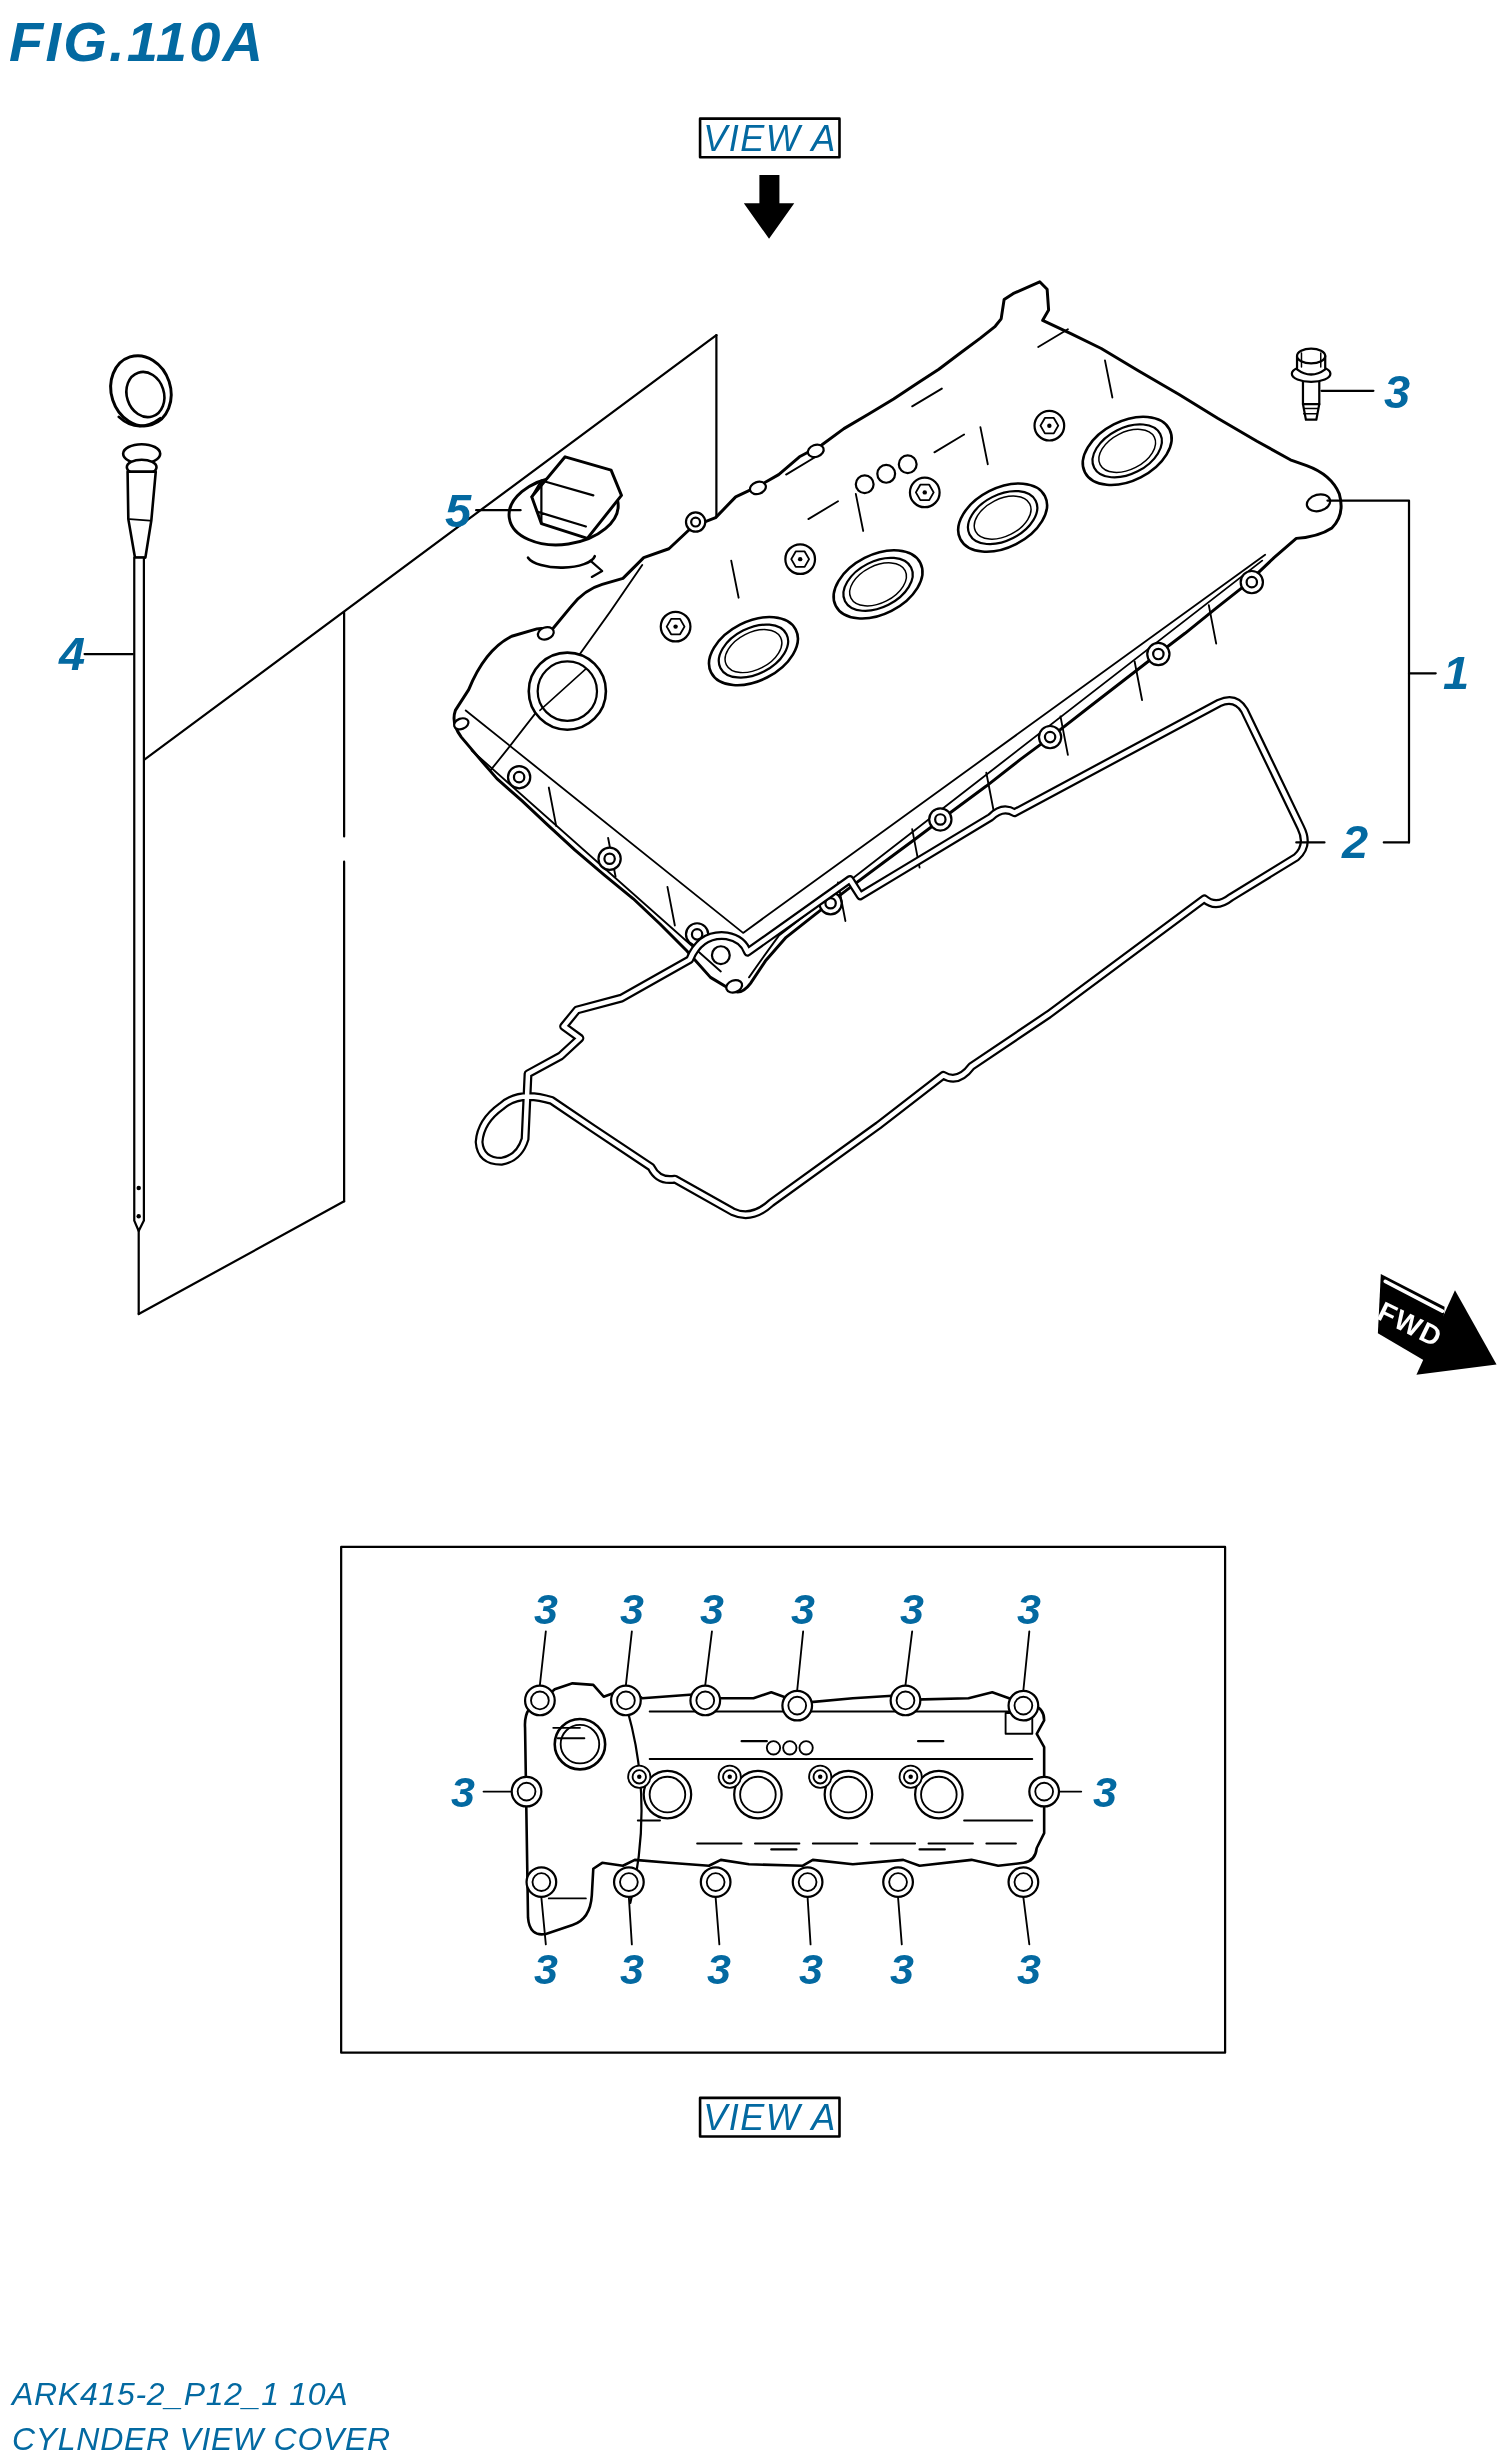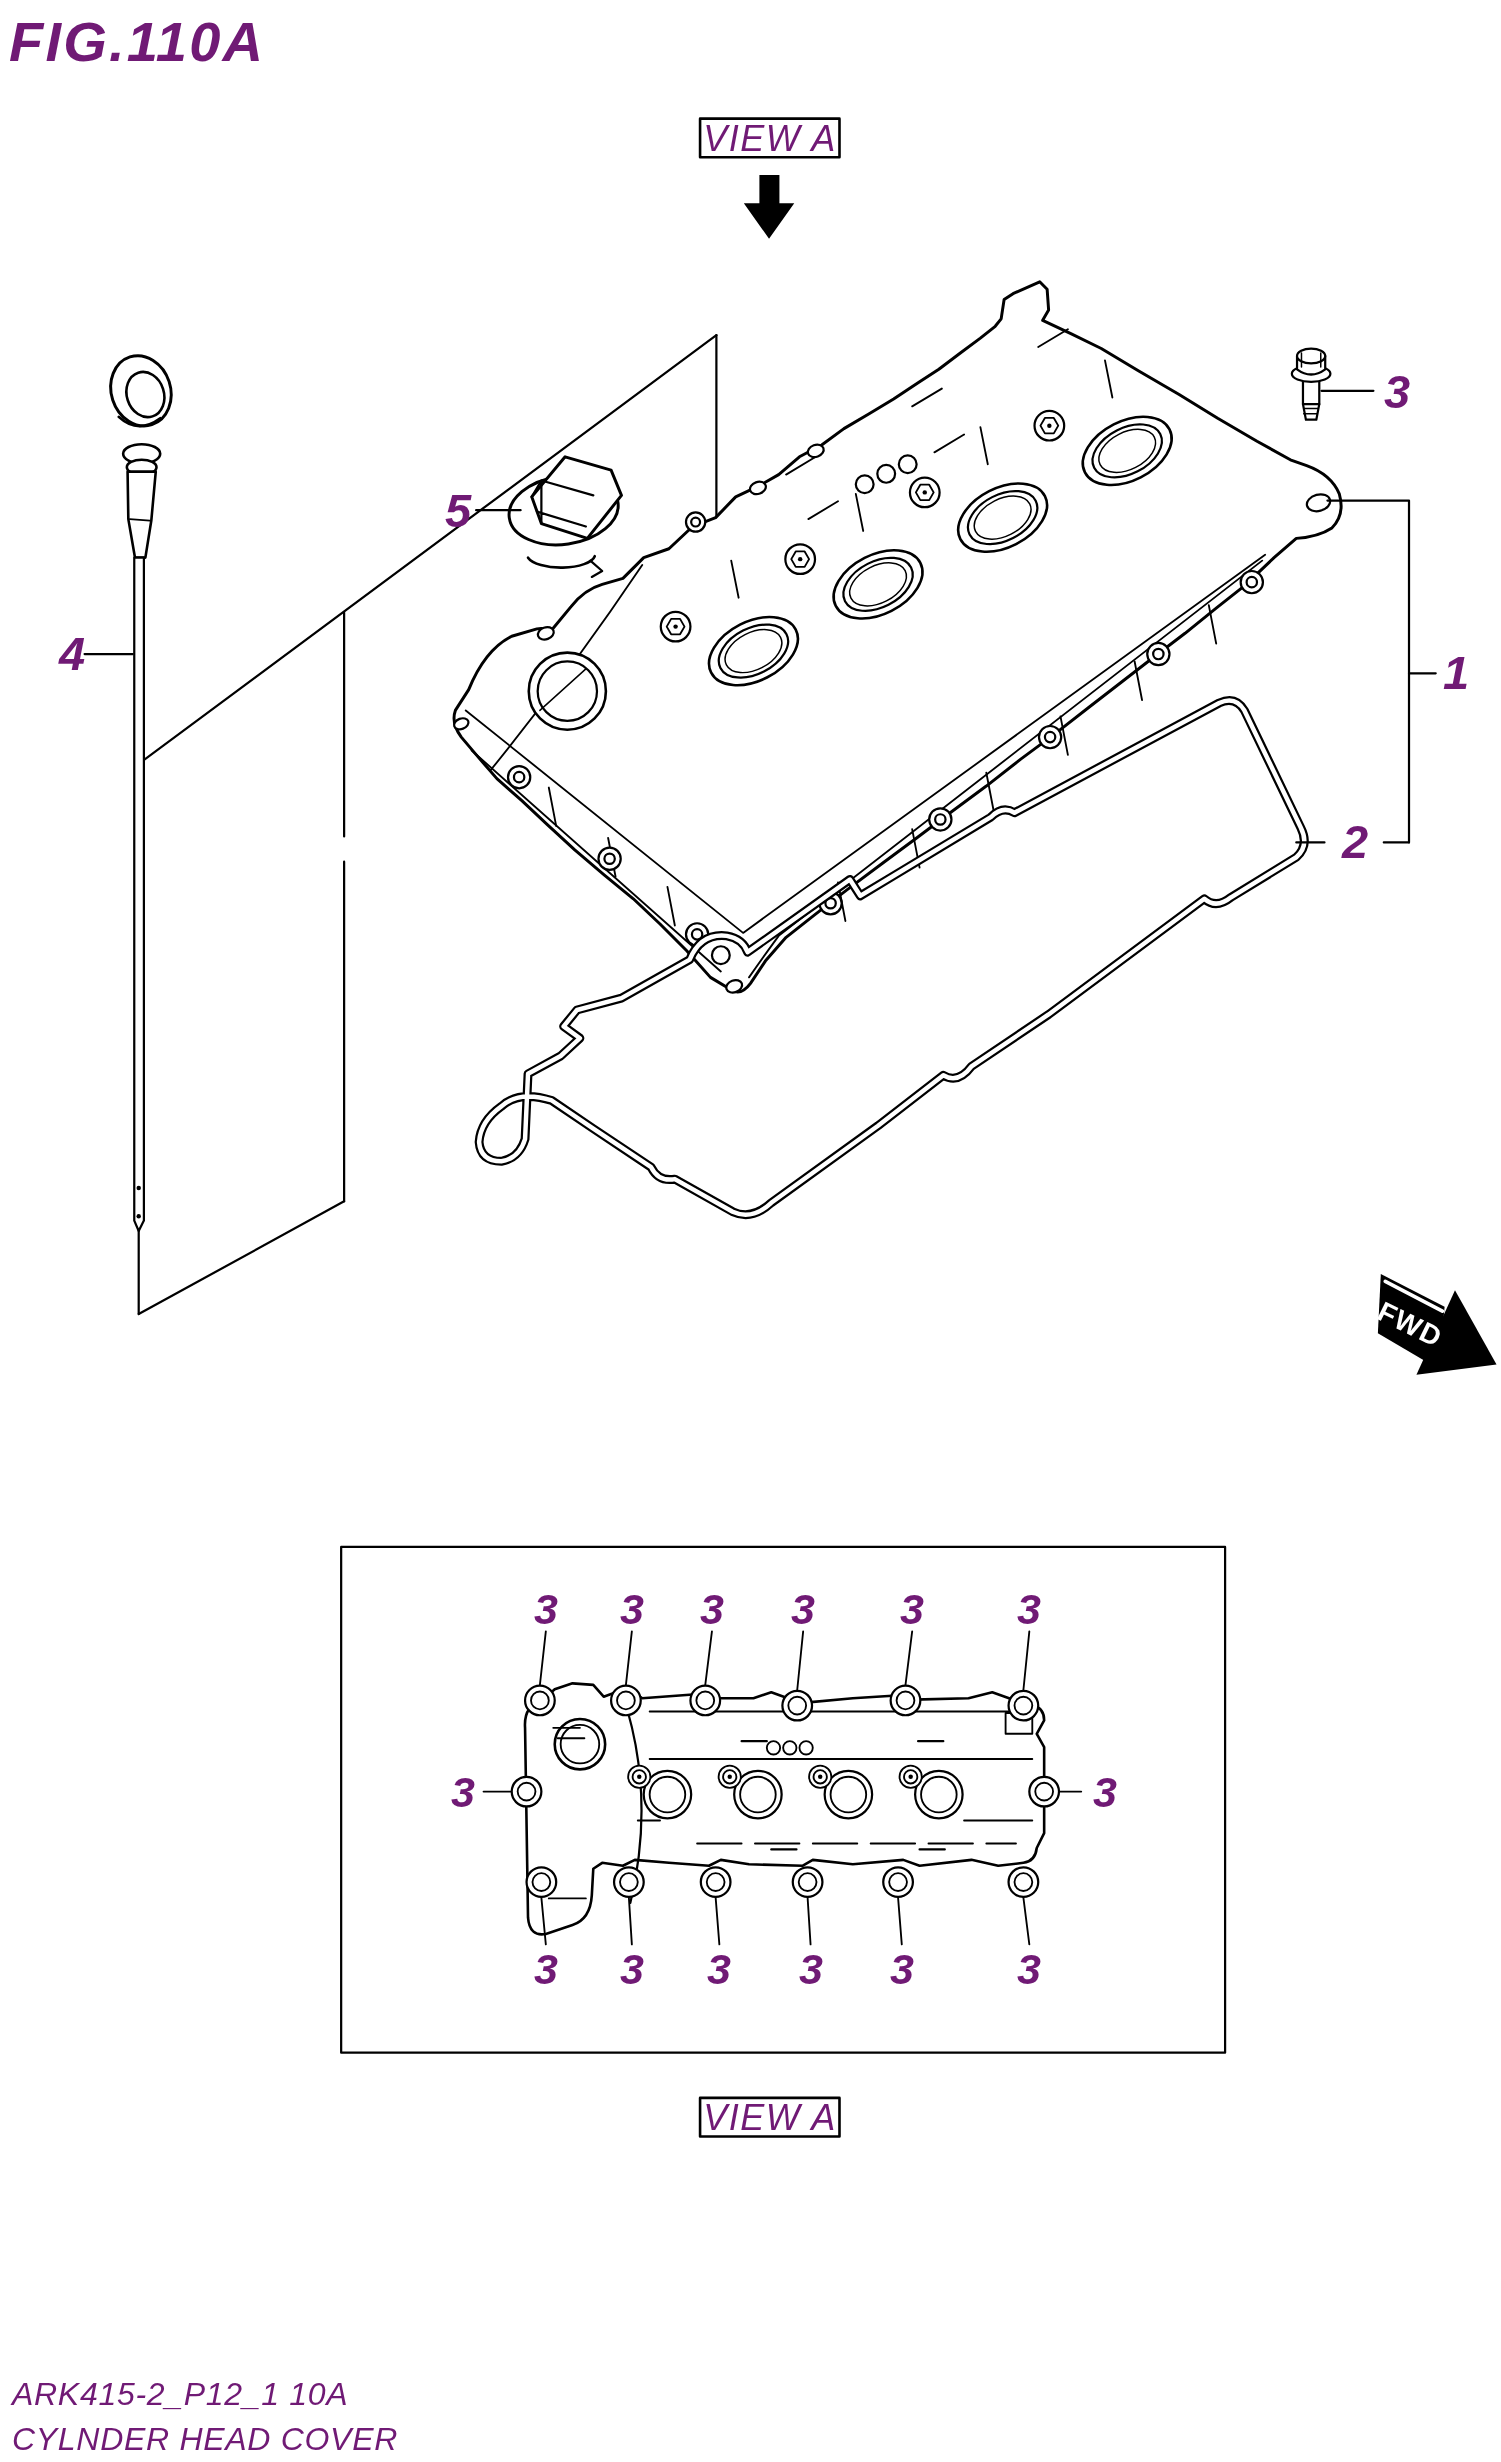--- a/index.html
+++ b/index.html
@@ -1,21 +1,21 @@
 <!DOCTYPE html>
 <html style="font-size:12px"><head>
 <meta charset="utf-8">
 <style>
   html,body{margin:0;padding:0;background:#fff;}
   #stage{
     position:relative;width:1501px;height:2462px;background:#fff;
     font-family:"Liberation Sans", sans-serif;overflow:hidden;
   }
   #art{position:absolute;left:0;top:0;width:1501px;height:2462px;}
-  .txt{position:absolute;color:#701a75;white-space:nowrap;}
+  .txt{position:absolute;color:#0369a1;white-space:nowrap;}
   .center{transform:translate(-50%,-50%);}
   .fig-title{font-size:56px;font-style:italic;font-weight:bold;letter-spacing:2.2px;}
   .view-label{font-size:36px;font-style:italic;font-weight:normal;letter-spacing:1.5px;}
   .part-num{font-size:47px;font-style:italic;font-weight:bold;}
   .qty-num{font-size:43px;font-style:italic;font-weight:bold;}
   .fwd-text{font-size:28px;font-weight:bold;color:#fff;letter-spacing:1.5px;
             transform:translate(-50%,-50%) rotate(26deg);}
   .footer-line{font-size:32px;font-style:italic;letter-spacing:0.7px;}
 </style>
 </head>
@@ -328,15 +328,15 @@
   <div class="txt qty-num center" style="left:546px;top:1969px;">3</div>
   <div class="txt qty-num center" style="left:632px;top:1969px;">3</div>
   <div class="txt qty-num center" style="left:719px;top:1969px;">3</div>
   <div class="txt qty-num center" style="left:811px;top:1969px;">3</div>
   <div class="txt qty-num center" style="left:902px;top:1969px;">3</div>
   <div class="txt qty-num center" style="left:1029px;top:1969px;">3</div>
 
   <div class="txt view-label center" style="left:770px;top:2118px;">VIEW A</div>
 
   <div class="txt footer-line" style="left:12px;top:2376px;">ARK415-2_P12_1 10A</div>
-  <div class="txt footer-line" style="left:12px;top:2421px;">CYLNDER HEAD COVER</div>
+  <div class="txt footer-line" style="left:12px;top:2421px;">CYLNDER VIEW COVER</div>
 </div>
 
 
 </body></html>

